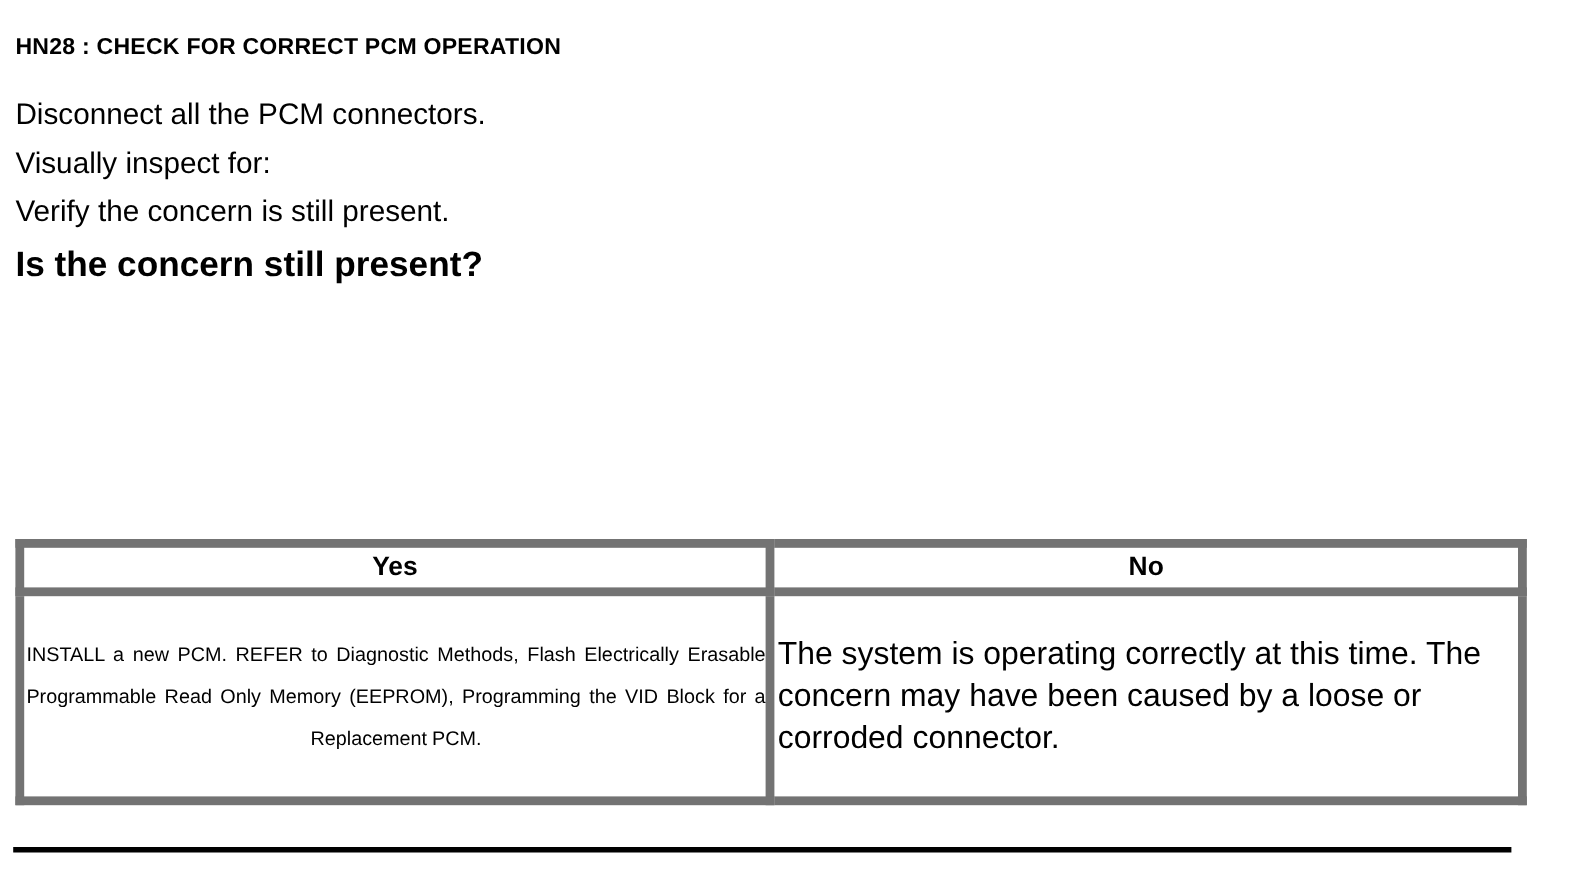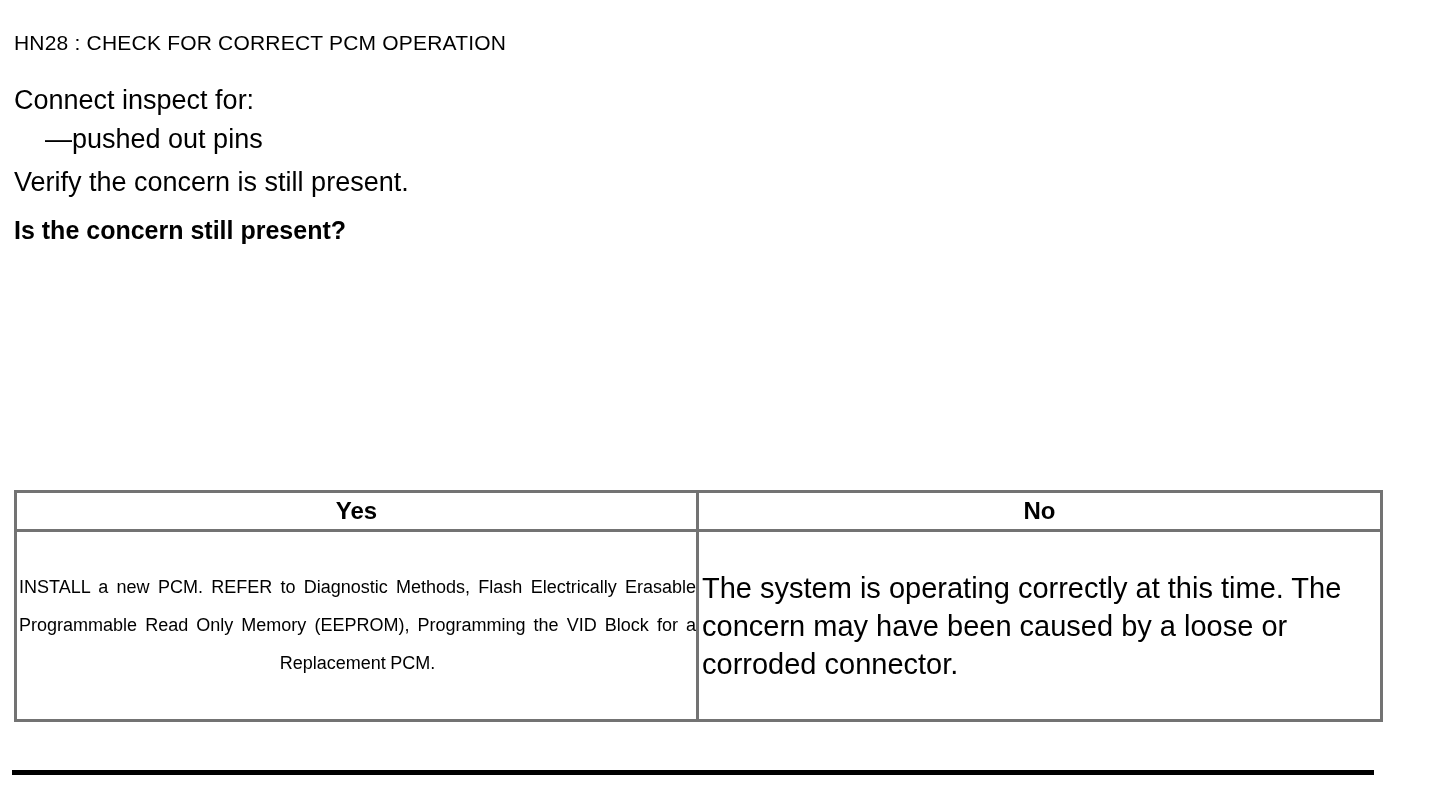--- a/index.html
+++ b/index.html
@@ -22,21 +22,21 @@
     top: 0;
     width: 1440px;
     height: 800px;
   }
 
   .heading {
     position: absolute;
     left: 14px;
     top: 30px;
     font-size: 21px;
-    font-weight: normal;
+    font-weight: bold;
     letter-spacing: 0.2px;
     white-space: nowrap;
     line-height: 26px;
     text-align: center;
   }
 
   .steps {
     position: absolute;
     left: 14px;
     top: 80px;
@@ -54,41 +54,41 @@
     padding-left: 31px;
     line-height: 38px;
   }
 
   .step-line.first-bullet {
     line-height: 40px;
   }
 
   .step-line.bold {
     font-weight: bold;
-    font-size: 25px;
+    font-size: 32px;
   }
 
   .step-line.after-bullets {
     line-height: 52px;
   }
 
   
   table.decision {
     position: absolute;
     left: 14px;
     top: 490px;
     width: 1366px;
     border-collapse: collapse;
     table-layout: fixed;
   }
 
   table.decision,
   table.decision td,
   table.decision th {
-    border: 3px solid #737373;
+    border: 8px solid #737373;
   }
 
   table.decision th {
     font-size: 24px;
     font-weight: bold;
     text-align: center;
     height: 36px;
     padding: 0;
     vertical-align: middle;
   }
@@ -134,22 +134,22 @@
   }
 </style>
 </head>
 <body>
 
 <div id="page">
 
   <div class="heading">HN28 : CHECK FOR CORRECT PCM OPERATION</div>
 
   <div class="steps">
-    <div class="step-line first-bullet">Connect inspect for:</div>
-    <div class="step-line bullet">—pushed out pins</div>
+    <div class="step-line">Disconnect all the PCM connectors.</div>
+    <div class="step-line first-bullet">Visually inspect for:</div>
     <div class="step-line">Verify the concern is still present.</div>
     <div class="step-line bold">Is the concern still present?</div>
   </div>
 
   <table class="decision">
     <colgroup>
       <col class="col-yes">
       <col class="col-no">
     </colgroup>
     <thead>

